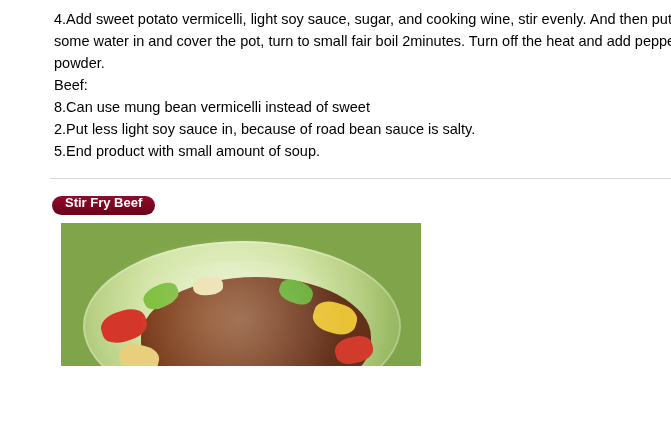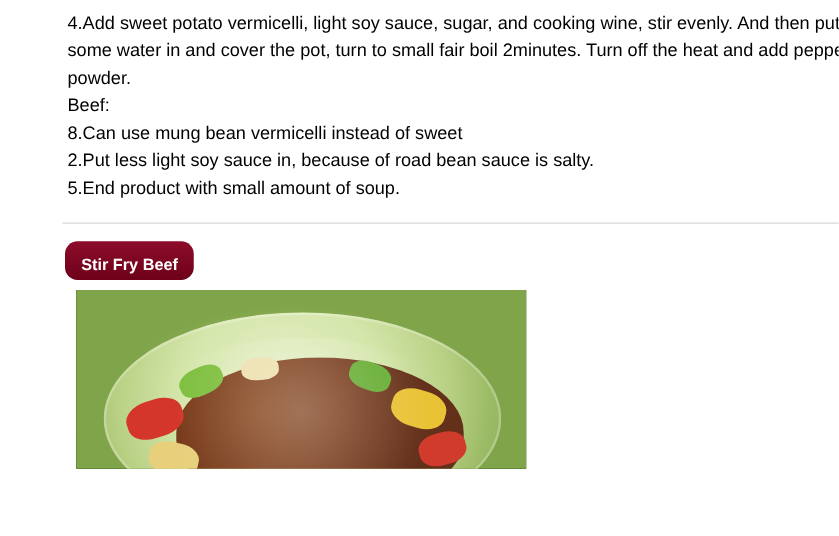--- a/index.html
+++ b/index.html
@@ -68,21 +68,21 @@
     margin-top: 14px;
     padding-left: 4px;
   }
   .title-badge {
     display: inline-block;
     background: #7b0020;
     background: linear-gradient(to bottom, #8d0d2b 0%, #6e0019 100%);
     color: #ffffff;
     font-size: 13px;
     font-weight: bold;
-    padding: 12px 13px 5px 13px;
+    padding: 0 13px 5px 13px;
     border-radius: 10px;
     line-height: 14px;
     text-align: center;
   }
   .subtitle {
     margin: 9px 0 0 1px;
     font-size: 14.5px;
     line-height: 20px;
     color: #000000;
   }

